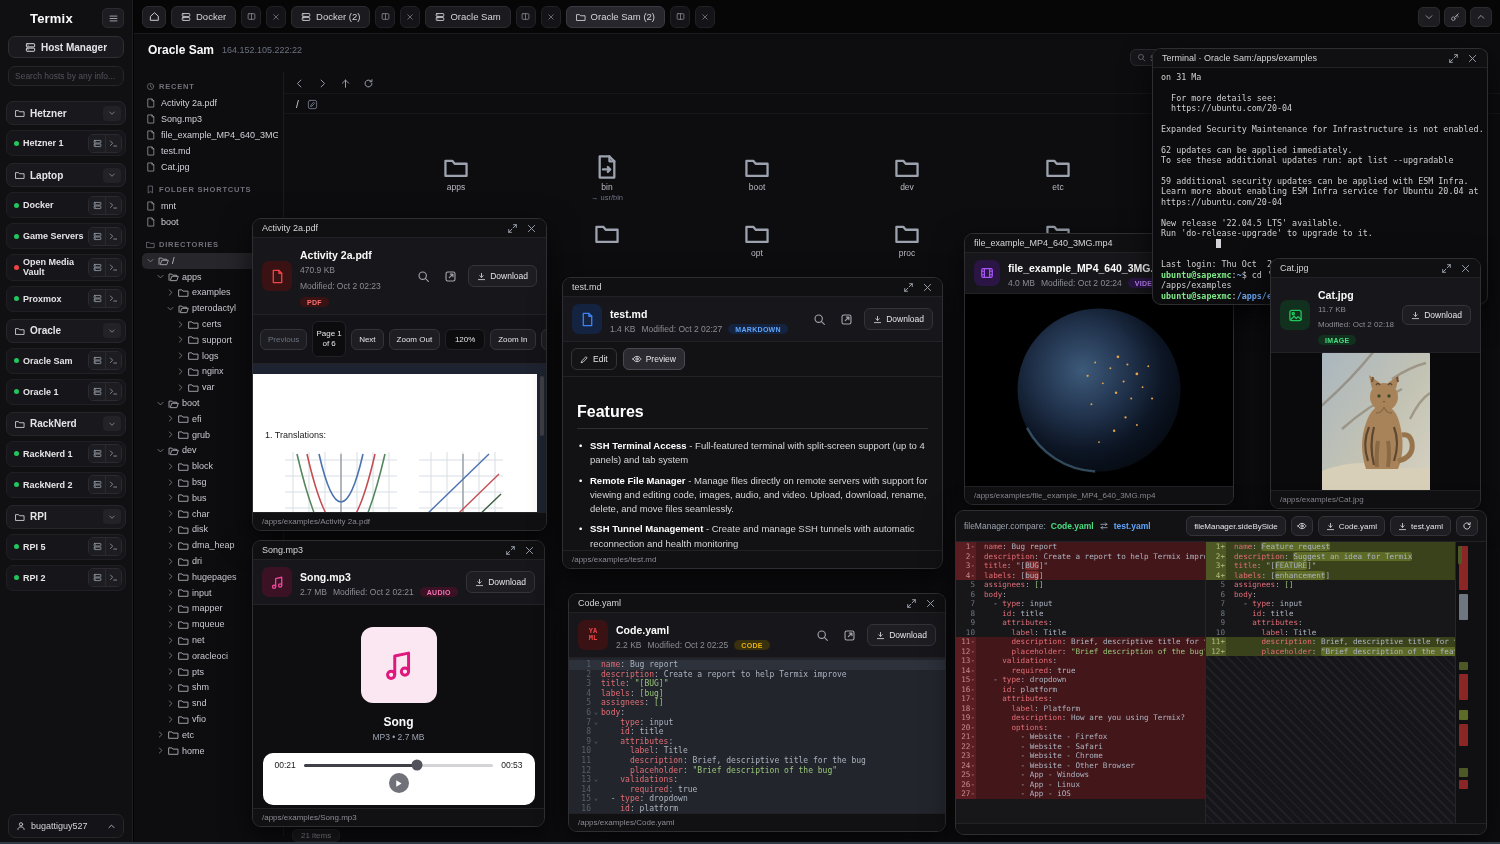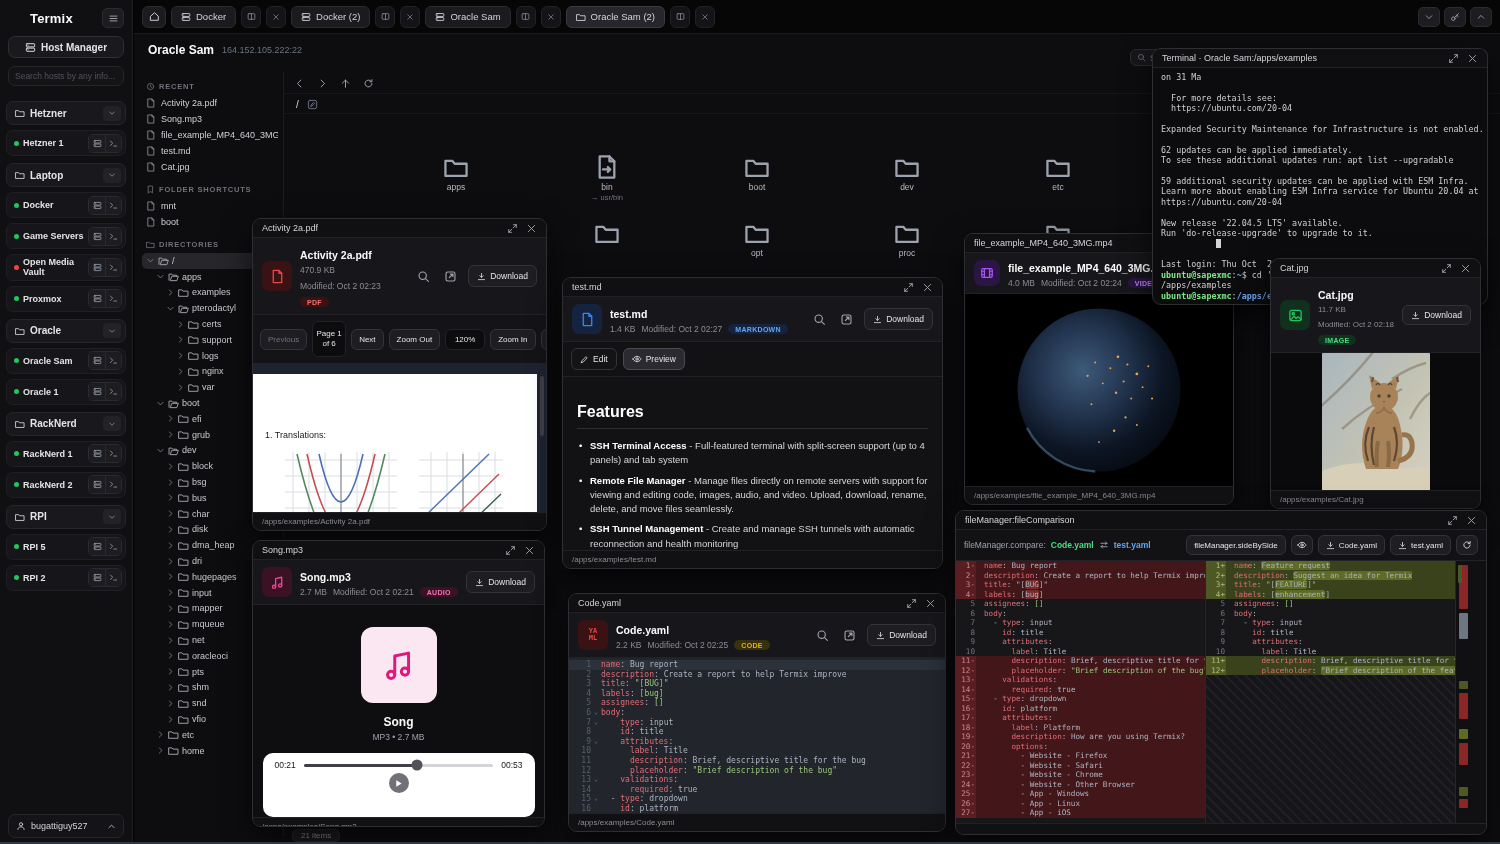--- a/index.html
+++ b/index.html
@@ -117,21 +117,21 @@
   #pdf-sheet { position:absolute; left:0; top:10px; right:9px; bottom:0; background:#fff; color:#1a1a1a; }
   #pdf-scroll { position:absolute; right:2px; top:12px; width:4px; height:60px; background:#3f3f46; border-radius:2px; }
 
   
   #win-audio { left:252px; top:540px; width:293px; height:287px; z-index:12; }
   #au-body { flex:1; background:#0e0e11; display:flex; flex-direction:column; align-items:center; }
   #au-art { width:76px; height:76px; border-radius:12px; background:#fbe7f1; margin-top:22px;
             display:flex; align-items:center; justify-content:center; color:#e0187d; }
   #au-title { font-size:12px; font-weight:bold; color:#fafafa; margin-top:12px; }
   #au-meta { font-size:8.5px; color:#9ca3af; margin-top:3px; }
-  #au-player { width:272px; height:64px; background:#fff; border-radius:10px; margin-top:11px;
+  #au-player { width:272px; height:52px; background:#fff; border-radius:10px; margin-top:11px;
                display:flex; flex-direction:column; padding:7px 12px 4px; }
   #au-row { display:flex; align-items:center; gap:8px; color:#18181b; font-size:8.5px; }
   #au-track { flex:1; height:3px; border-radius:2px; background:#d4d4d8; position:relative; }
   #au-fill { position:absolute; left:0; top:0; bottom:0; background:#3f3f46; border-radius:2px; }
   #au-thumb { position:absolute; top:50%; width:11px; height:11px; border-radius:50%; background:#52525b;
               transform:translate(-50%,-50%); }
   #au-play { width:20px; height:20px; border-radius:50%; background:#71717a; margin:3px auto 0;
              display:flex; align-items:center; justify-content:center; }
 
   
@@ -1797,33 +1797,20 @@
           <path d="M55 118 Q54 104 56 92 M66 118 Q68 104 66 92" stroke="#8a6a44" stroke-width="4" fill="none"></path>
           <path d="M76 112 Q92 108 90 94 Q88 84 80 86" stroke="#97744c" stroke-width="5" fill="none"></path>
         </g>
       </svg>
     </div>
   </div>
   <div class="w-path">/apps/examples/Cat.jpg</div>
 </div>
 
 <div class="window" id="win-diff">
-  <div class="w-title">
-    <span class="t">fileManager:fileComparison</span>
-    <span class="w-act ic">
-        <svg viewBox="0 0 16 16" width="100%" height="100%" fill="none" stroke="currentColor" stroke-width="1.4" stroke-linecap="round" stroke-linejoin="round">
-          <path d="M9.5 2.5h4v4M13.5 2.5L9 7M6.5 13.5h-4v-4M2.5 13.5L7 9"></path>
-        </svg>
-      </span>
-    <span class="w-act ic">
-        <svg viewBox="0 0 16 16" width="100%" height="100%" fill="none" stroke="currentColor" stroke-width="1.4" stroke-linecap="round" stroke-linejoin="round">
-          <path d="M3.5 3.5l9 9m0-9l-9 9"></path>
-        </svg>
-      </span>
-  </div>
   <div id="diff-head">
     <span>fileManager.compare:</span>
     <span class="fa">Code.yaml</span>
     <span class="ic" style="width:10px;height:10px">
         <svg viewBox="0 0 16 16" width="100%" height="100%" fill="none" stroke="currentColor" stroke-width="1.4" stroke-linecap="round" stroke-linejoin="round">
           <path d="M3 5.3h9.5m0 0L10.3 3m2.2 2.3L10.3 7.6M13 10.7H3.5m0 0L5.7 8.4m-2.2 2.3l2.2 2.3"></path>
         </svg>
       </span>
     <span class="fb">test.yaml</span>
     <span style="flex:1"></span>

